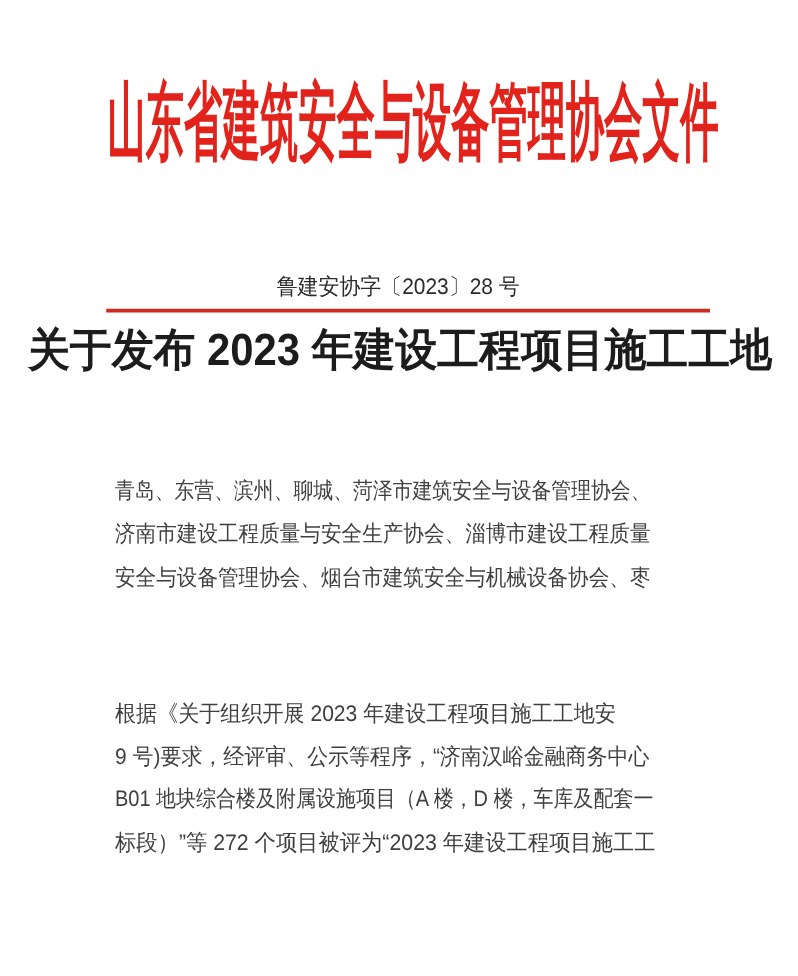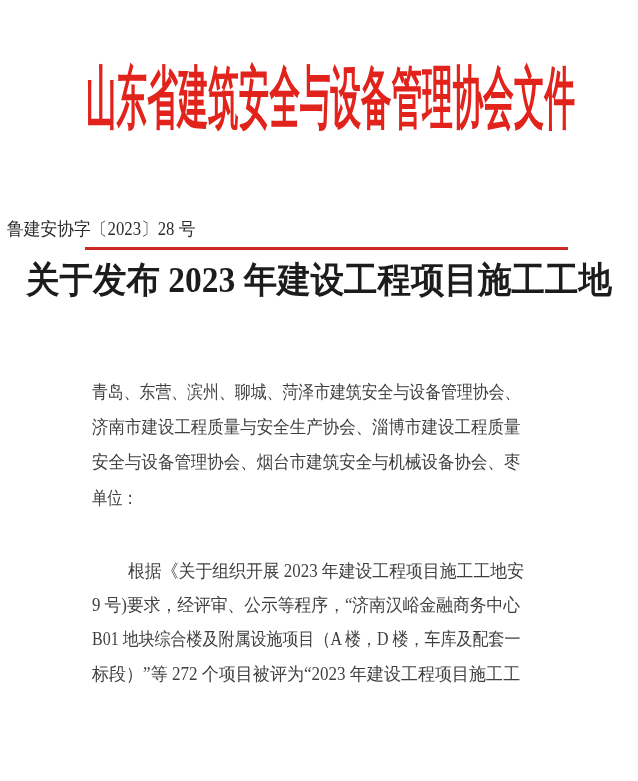--- a/index.html
+++ b/index.html
@@ -6,21 +6,21 @@
     margin: 0;
     padding: 0;
     background: #ffffff;
   }
   #page {
     position: relative;
     width: 638px;
     height: 781px;
     background: #ffffff;
     overflow: hidden;
-    font-family: Liberation Serif, serif;
+    font-family: Liberation Sans, sans-serif;
   }
   
   .org-header {
     position: absolute;
     top: 62px;
     left: 86px;
     width: 489px;
     height: 72px;
     line-height: 72px;
     white-space: nowrap;
@@ -34,20 +34,21 @@
     letter-spacing: 0;
     transform-origin: 0 50%;
     white-space: nowrap;
   }
   
   .doc-number {
     position: absolute;
     top: 217px;
     left: 0;
     width: 638px;
+    text-align: center;
     font-size: 18px;
     line-height: 24px;
     color: #2b2b2b;
     white-space: nowrap;
   }
   .doc-number .center-scale {
     display: inline-block;
     transform: scaleX(0.93);
     transform-origin: 50% 50%;
   }
@@ -98,21 +99,21 @@
   }
   #main-paragraph .line {
     height: 34.2px;
     line-height: 34.2px;
   }
   .line .fit {
     display: inline-block;
     transform-origin: 0 50%;
     white-space: nowrap;
   }
-  .line.indent { margin-left: 36px; }
+  .line.indent { }
   .fixscale .fit { transform: scaleX(0.85); }
 </style>
 </head>
 <body>
 
 <div id="page">
 
   <div class="org-header fitline">
     <span class="fit" style="transform: scaleX(0.449449);">山东省建筑安全与设备管理协会文件</span>
   </div>
@@ -124,21 +125,20 @@
   <div class="red-rule"></div>
 
   <div class="notice-title">
     <div><span class="center-scale">关于发布 2023 年建设工程项目施工工地</span></div>
   </div>
 
   <div id="recipients" class="textblock">
     <div class="line fitline"><span class="fit" style="transform: scaleX(0.881481);">青岛、东营、滨州、聊城、菏泽市建筑安全与设备管理协会、</span></div>
     <div class="line fitline"><span class="fit" style="transform: scaleX(0.915385);">济南市建设工程质量与安全生产协会、淄博市建设工程质量</span></div>
     <div class="line fitline"><span class="fit" style="transform: scaleX(0.915385);">安全与设备管理协会、烟台市建筑安全与机械设备协会、枣</span></div>
-    <div class="line fixscale"><span class="fit">单位：</span></div>
   </div>
 
   <div id="main-paragraph" class="textblock">
     <div class="line fitline indent"><span class="fit" style="transform: scaleX(0.93617);">根据《关于组织开展 2023 年建设工程项目施工工地安</span></div>
     <div class="line fitline"><span class="fit" style="transform: scaleX(0.931507);">9 号)要求，经评审、公示等程序，“济南汉峪金融商务中心</span></div>
     <div class="line fitline"><span class="fit" style="transform: scaleX(0.88806);">B01 地块综合楼及附属设施项目（A 楼，D 楼，车库及配套一</span></div>
     <div class="line fitline"><span class="fit" style="transform: scaleX(0.946322);">标段）”等 272 个项目被评为“2023 年建设工程项目施工工</span></div>
   </div>
 
 </div>

